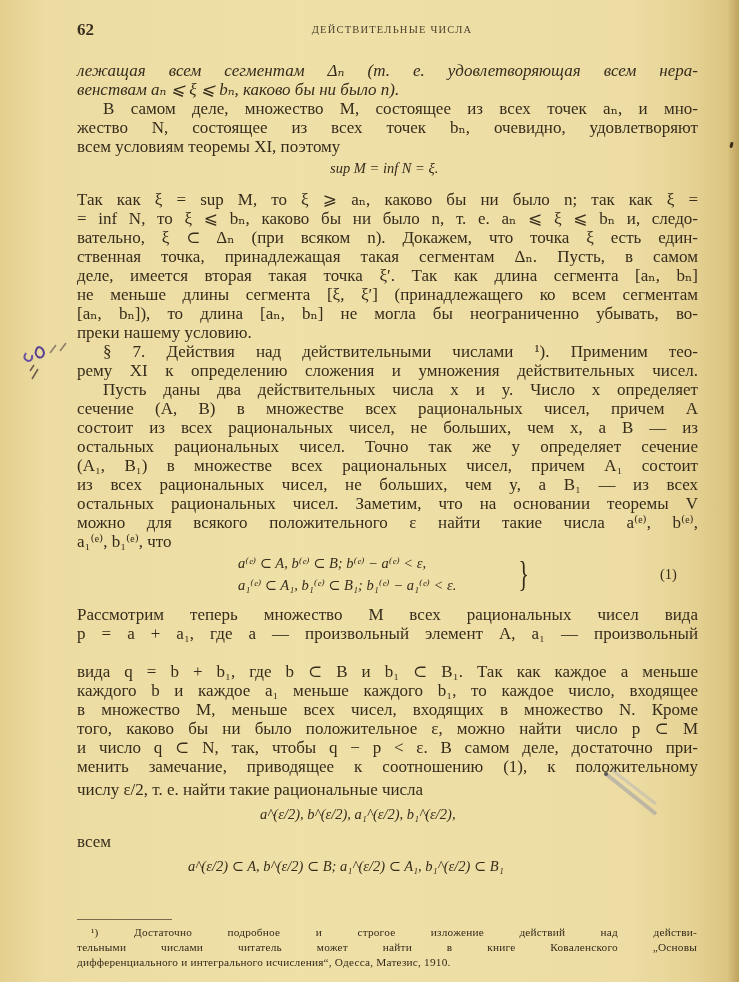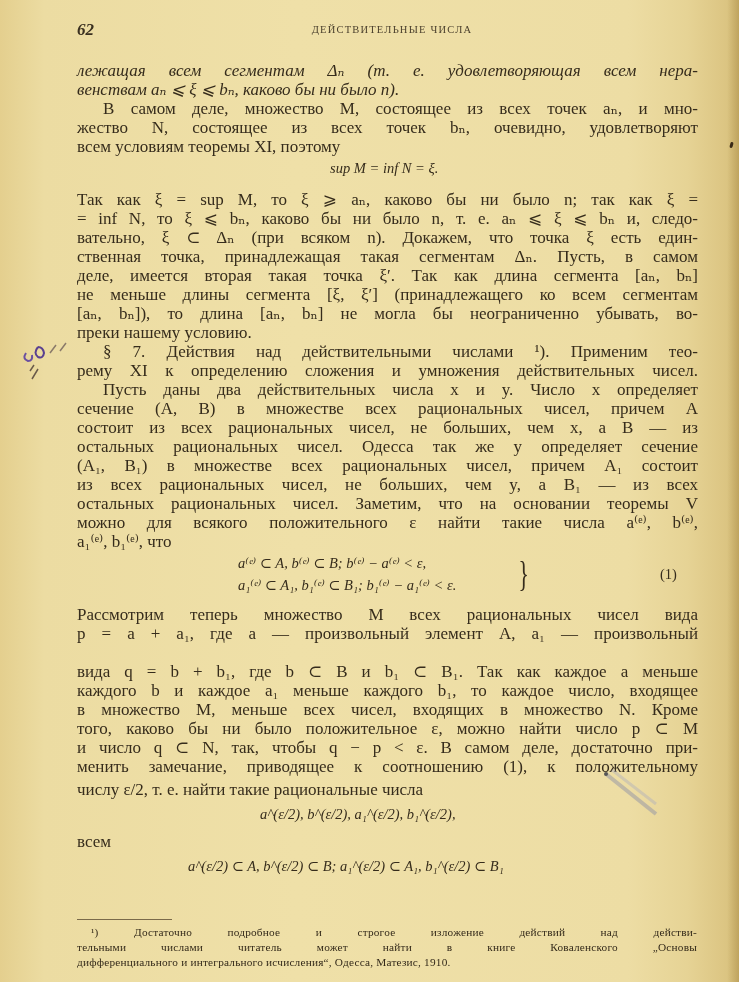--- a/index.html
+++ b/index.html
@@ -6,21 +6,21 @@
   body {
     width:739px; height:982px; overflow:hidden; position:relative;
     background: linear-gradient(90deg, #e4cf8e 0%, #ecdca2 6%, #efe0a8 40%, #eddda4 85%, #e6d395 93%, #d8c07c 100%);
     font-family: "Liberation Serif", "DejaVu Serif", serif;
     color:#2e261a;
   }
   .page { position:absolute; left:0; top:0; width:739px; height:982px; }
   .right-edge { position:absolute; right:0; top:0; width:12px; height:982px;
     background:linear-gradient(90deg, rgba(190,160,90,0) 0%, rgba(170,140,70,0.55) 100%); }
   .header { position:absolute; left:77px; top:20px; width:630px; height:20px; }
-  .page-num { position:absolute; left:0; top:0; font-size:17px; font-weight:bold; color:#3a3020;font-style:italic; }
+  .page-num { position:absolute; left:0; top:0; font-size:17px; font-weight:bold; color:#3a3020; }
   .running-title { position:absolute; left:0; right:0; top:4px; text-align:center;
     font-size:10.5px; letter-spacing:1.2px; color:#4a3f2c; }
   .line { position:absolute; left:77px; width:621px; font-size:17px; line-height:19px;
     white-space:nowrap; text-align:justify; text-align-last:justify; color:#362c1c; }
   .line.indent { padding-left:26px; width:595px; }
   .line.left { text-align:center; text-align-last:left; }
   .it { font-style:italic; }
   .formula { position:absolute; font-style:italic; font-size:14.5px; white-space:nowrap; color:#362c1c; }
   .eqnum { position:absolute; font-size:14.5px; color:#362c1c; }
   .brace { position:absolute; font-size:36px; line-height:36px; color:#362c1c; transform:scaleX(0.6); }
@@ -60,21 +60,21 @@
   <div class="line" style="top:266px">деле, имеется вторая такая точка ξ′. Так как длина сегмента [aₙ, bₙ]</div>
   <div class="line" style="top:285px">не меньше длины сегмента [ξ, ξ′] (принадлежащего ко всем сегментам</div>
   <div class="line" style="top:304px">[aₙ, bₙ]), то длина [aₙ, bₙ] не могла бы неограниченно убывать, во-</div>
   <div class="line left" style="top:323px">преки нашему условию.</div>
 
   <div class="line indent" style="top:342px">§ 7. Действия над действительными числами ¹). Применим тео-</div>
   <div class="line" style="top:361px">рему XI к определению сложения и умножения действительных чисел.</div>
   <div class="line indent" style="top:380px">Пусть даны два действительных числа x и y. Число x определяет</div>
   <div class="line" style="top:399px">сечение (A, B) в множестве всех рациональных чисел, причем A</div>
   <div class="line" style="top:418px">состоит из всех рациональных чисел, не больших, чем x, а B — из</div>
-  <div class="line" style="top:437px">остальных рациональных чисел. Одесса так же y определяет сечение</div>
+  <div class="line" style="top:437px">остальных рациональных чисел. Точно так же y определяет сечение</div>
   <div class="line" style="top:456px">(A₁, B₁) в множестве всех рациональных чисел, причем A₁ состоит</div>
   <div class="line" style="top:475px">из всех рациональных чисел, не больших, чем y, а B₁ — из всех</div>
   <div class="line" style="top:494px">остальных рациональных чисел. Заметим, что на основании теоремы V</div>
   <div class="line" style="top:513px">можно для всякого положительного ε найти такие числа a⁽ᵉ⁾, b⁽ᵉ⁾,</div>
   <div class="line left" style="top:532px">a₁⁽ᵉ⁾, b₁⁽ᵉ⁾, что</div>
 
   <div class="formula" style="left:238px; top:555px">a⁽ᵉ⁾ ⊂ A,  b⁽ᵉ⁾ ⊂ B;  b⁽ᵉ⁾ − a⁽ᵉ⁾ &lt; ε,</div>
   <div class="formula" style="left:238px; top:577px">a₁⁽ᵉ⁾ ⊂ A₁,  b₁⁽ᵉ⁾ ⊂ B₁;  b₁⁽ᵉ⁾ − a₁⁽ᵉ⁾ &lt; ε.</div>
   <div class="brace" style="left:515px; top:556px">}</div>
   <div class="eqnum" style="left:660px; top:566px">(1)</div>

